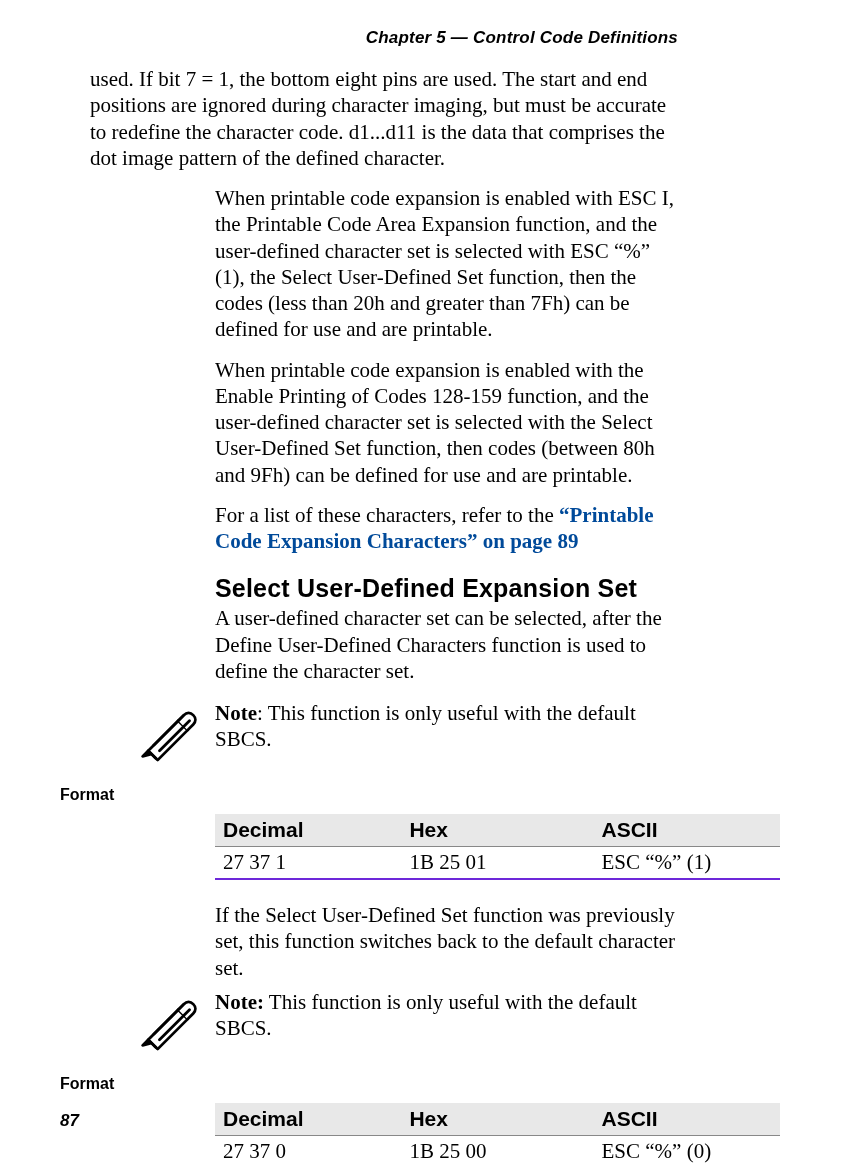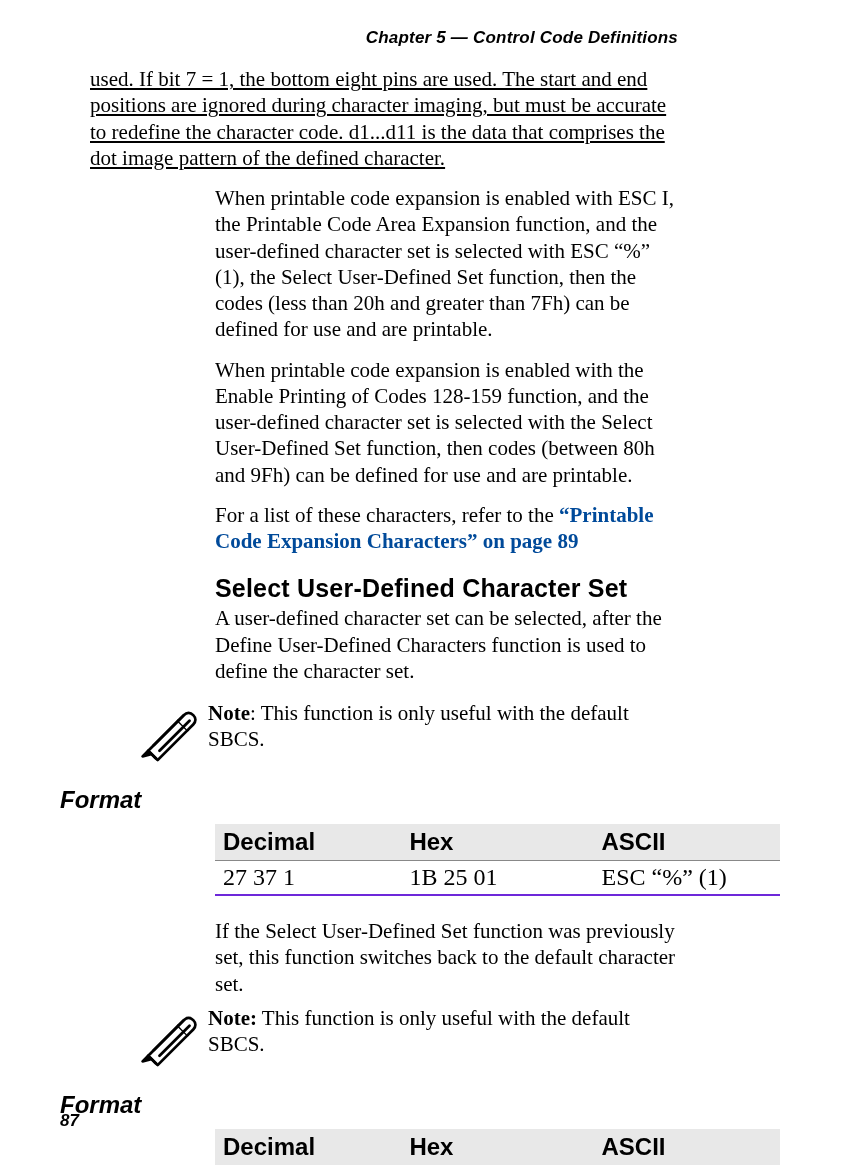--- a/index.html
+++ b/index.html
@@ -26,70 +26,68 @@
     font-size: 17px;
     text-align: right;
     margin-bottom: 18px;
     letter-spacing: 0.2px;
   }
   .body-col {
     margin-left: 155px;
   }
   .indent-more {
     margin-left: 30px;
-    text-decoration: underline;
   }
   p.body {
     font-size: 21px;
     line-height: 1.25;
     margin: 0 0 14px 0;
   }
   .link-bold {
     font-weight: 700;
     color: #004a9a;
   }
   h2.section {
     font-family: Arial, Helvetica, sans-serif;
     font-weight: 700;
     font-size: 25px;
     margin: 20px 0 2px 0;
     letter-spacing: 0.2px;
   }
   .note-row {
     display: flex;
     align-items: flex-start;
-    gap: 11px;
+    gap: 18px;
     margin: 6px 0 10px 0;
   }
   .note-icon {
     flex: 0 0 auto;
     width: 60px;
     height: 60px;
     margin-left: -78px;
     margin-top: 2px;
   }
   .note-text {
     font-size: 21px;
     line-height: 1.25;
   }
   .note-text .note-label {
     font-weight: 700;
   }
   .side-heading {
     font-family: Arial, Helvetica, sans-serif;
     font-weight: 700;
-    font-style: italic;
-    font-size: 24px;
+    font-size: 16px;
     margin: 24px 0 10px 0;
   }
   table.fmt {
     border-collapse: collapse;
     width: 565px;
     margin-left: 155px;
-    font-size: 24px;
+    font-size: 21px;
   }
   table.fmt th {
     background: #e8e8e8;
     font-family: Arial, Helvetica, sans-serif;
     font-weight: 700;
     text-align: left;
     padding: 4px 10px 4px 8px;
     border-bottom: 1px solid #888;
   }
   table.fmt td {
@@ -123,21 +121,21 @@
 
   <div class="body-col">
     <p class="body">When printable code expansion is enabled with ESC I, the Printable Code Area Expansion function, and the user-defined character set is selected with ESC “%” (1), the Select User-Defined Set function, then the codes (less than 20h and greater than 7Fh) can be defined for use and are printable.</p>
 
     <p class="body">When printable code expansion is enabled with the Enable Printing of Codes 128-159 function, and the user-defined character set is selected with the Select User-Defined Set function, then codes (between 80h and 9Fh) can be defined for use and are printable.</p>
 
     <p class="body">
       <span>For a list of these characters, refer to the </span><span class="link-bold">“Printable Code Expansion Characters” on page 89</span>
     </p>
 
-    <h2 class="section">Select User-Defined Character Set</h2>
+    <h2 class="section">Select User-Defined Expansion Set</h2>
     <p class="body" style="margin-bottom:16px;">A user-defined character set can be selected, after the Define User-Defined Characters function is used to define the character set.</p>
 
     <div class="note-row">
       <svg class="note-icon" viewBox="0 0 64 64">
         <g fill="none" stroke="#000" stroke-width="3" stroke-linejoin="round" stroke-linecap="round">
           <path d="M12 52 L6 58 L14 56 Z" fill="#000"></path>
           <path d="M12 52 L44 20 L54 30 L22 62 Z" fill="#fff"></path>
           <path d="M44 20 L50 14 C53 11 57 11 60 14 C63 17 63 21 60 24 L54 30" fill="#fff"></path>
           <line x1="18" y1="46" x2="50" y2="14"></line>
           <line x1="24" y1="52" x2="56" y2="20"></line>

